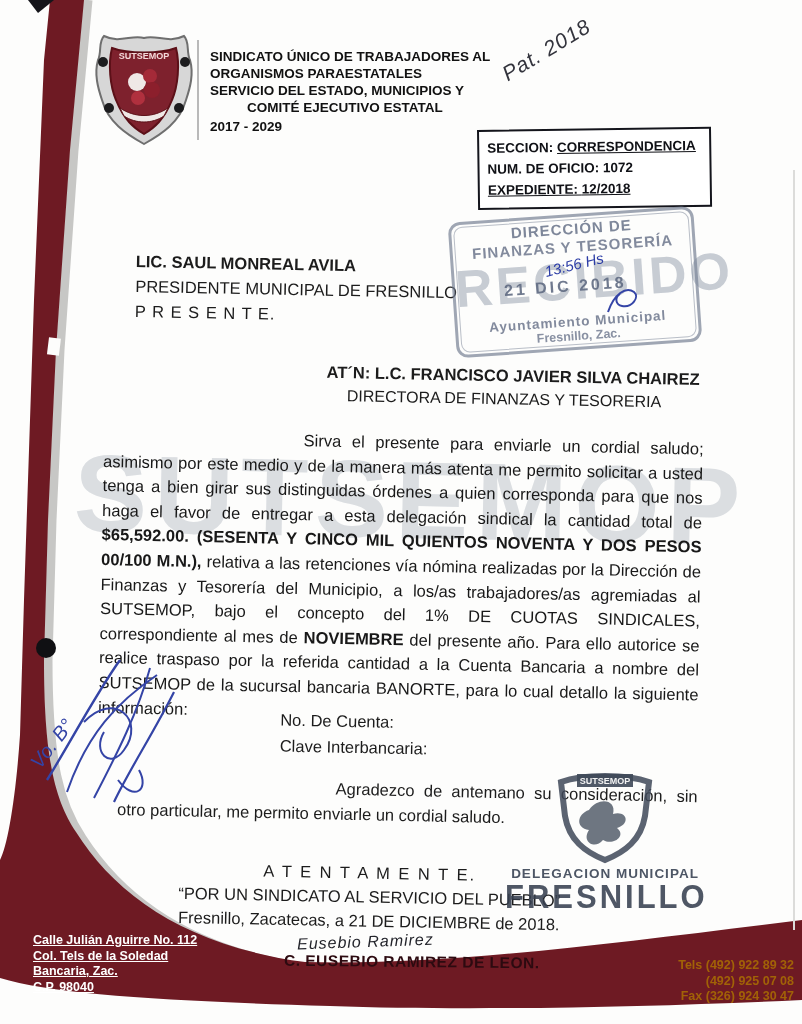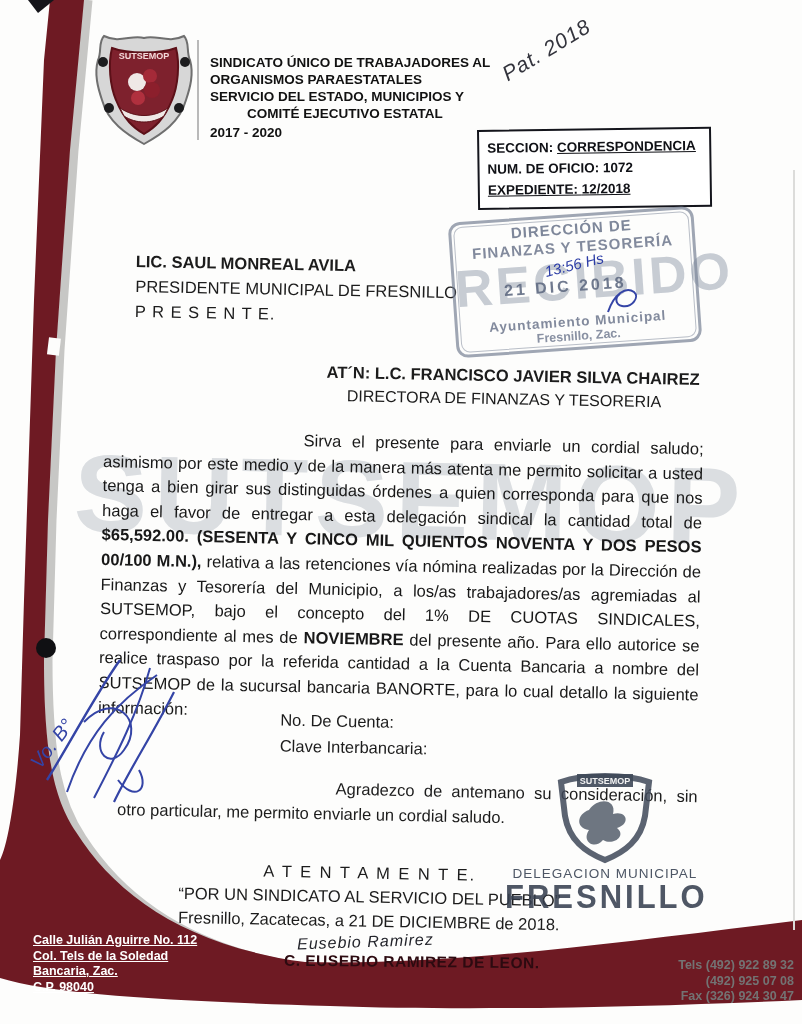--- a/index.html
+++ b/index.html
@@ -48,30 +48,30 @@
   .body-text b{font-weight:bold;}
   .acct{left:280px;top:708px;font-size:16.5px;line-height:26px;transform:rotate(1.1deg);}
   .closing{left:118px;top:772px;width:580px;font-size:16.5px;line-height:25px;text-align:justify;
            text-indent:218px;transform:rotate(1.2deg);transform-origin:left top;}
   .signoff{left:130px;top:856px;width:480px;text-align:center;transform:rotate(1.1deg);transform-origin:left top;}
   .signoff .at{font-size:16.5px;letter-spacing:2px;line-height:24px;}
   .signoff .slogan{font-size:16.5px;line-height:24px;}
   .signoff .dateline{font-size:16.5px;line-height:24px;}
   
   .stamp-del{left:505px;top:772px;width:200px;color:#414a57;}
-  .stamp-del .dl1{font-weight:normal;font-size:13.5px;letter-spacing:1px;text-align:center;margin-top:2px;
+  .stamp-del .dl1{font-weight:bold;font-size:13.5px;letter-spacing:1px;text-align:center;margin-top:2px;
                   color:rgba(62,72,88,.92);}
   .stamp-del .dl2{font-weight:bold;font-size:31px;letter-spacing:3px;text-align:center;margin-top:-2px;
                   color:rgba(55,64,80,.88);transform:scaleY(1.08);}
   
   .watermark{left:74px;top:436px;font-size:110px;font-weight:bold;letter-spacing:7px;
              color:rgba(168,176,184,.40);transform:rotate(1.2deg);white-space:nowrap;z-index:1;}
   
   .addr{left:33px;top:933px;color:#ffffff;font-weight:bold;font-size:12.5px;line-height:15.5px;z-index:5;text-decoration:underline;}
-  .phones{right:8px;top:958px;width:200px;text-align:right;color:#737373;font-weight:bold;
+  .phones{right:8px;top:958px;width:200px;text-align:right;color:#a16207;font-weight:bold;
           font-size:12.5px;line-height:15.5px;z-index:5;}
   .signer{left:284px;top:953px;font-weight:bold;font-size:15.5px;letter-spacing:.5px;
           color:#2c0a10;z-index:5;transform:rotate(.6deg);}
   .sig-hand{left:297px;top:933px;font-size:16px;color:#23242b;font-style:italic;z-index:6;
             transform:rotate(-2deg);letter-spacing:1px;}
   .pat{left:497px;top:38px;font-size:21px;transform:rotate(-31deg);letter-spacing:1px;z-index:4;}
   .time-hand{left:544px;top:256px;font-size:15px;color:#2c3da6;font-style:italic;
              transform:rotate(-14deg);z-index:6;}
   .z2{z-index:2;} .z3{z-index:3;} .z4{z-index:4;}
   .edge-r{left:793px;top:170px;width:2px;height:760px;background:#dcdcda;}
@@ -121,26 +121,26 @@
     <text x="54" y="29" text-anchor="middle" font-size="9" font-weight="bold" fill="#f3d9d9" font-family="Liberation Sans, sans-serif">SUTSEMOP</text>
     <circle cx="47" cy="52" r="9" fill="#efe8e6"></circle>
     <circle cx="60" cy="46" r="7" fill="#a42a38"></circle>
     <circle cx="62" cy="60" r="8" fill="#8c1f2c"></circle>
     <circle cx="48" cy="68" r="7" fill="#b0303e"></circle>
     <path d="M30,78 C45,88 63,88 78,78 L74,86 C62,94 46,94 34,86 Z" fill="#efe8e6" stroke="#5c1018" stroke-width="1"></path>
   </svg>
 
   <div class="abs z2" style="left:197px;top:40px;width:2px;height:100px;background:#b9b9b9;"></div>
 
-  <div class="abs z2 org-lines" style="left:210px;top:54px;">
+  <div class="abs z2 org-lines" style="left:210px;top:48px;">
     <div>SINDICATO ÚNICO DE TRABAJADORES AL</div>
     <div>ORGANISMOS PARAESTATALES</div>
     <div>SERVICIO DEL ESTADO, MUNICIPIOS Y</div>
     <div class="committee">COMITÉ EJECUTIVO ESTATAL</div>
-    <div class="period">2017 - 2020</div>
+    <div class="period">2017 - 2029</div>
   </div>
 
   <div class="abs hand pat">Pat. 2018</div>
 
   <div class="abs z2 refbox">
     <div class="row">
       <span>SECCION: </span><span class="u">CORRESPONDENCIA</span>
     </div>
     <div class="row">
       <span>NUM. DE OFICIO: </span><span>1072</span>

